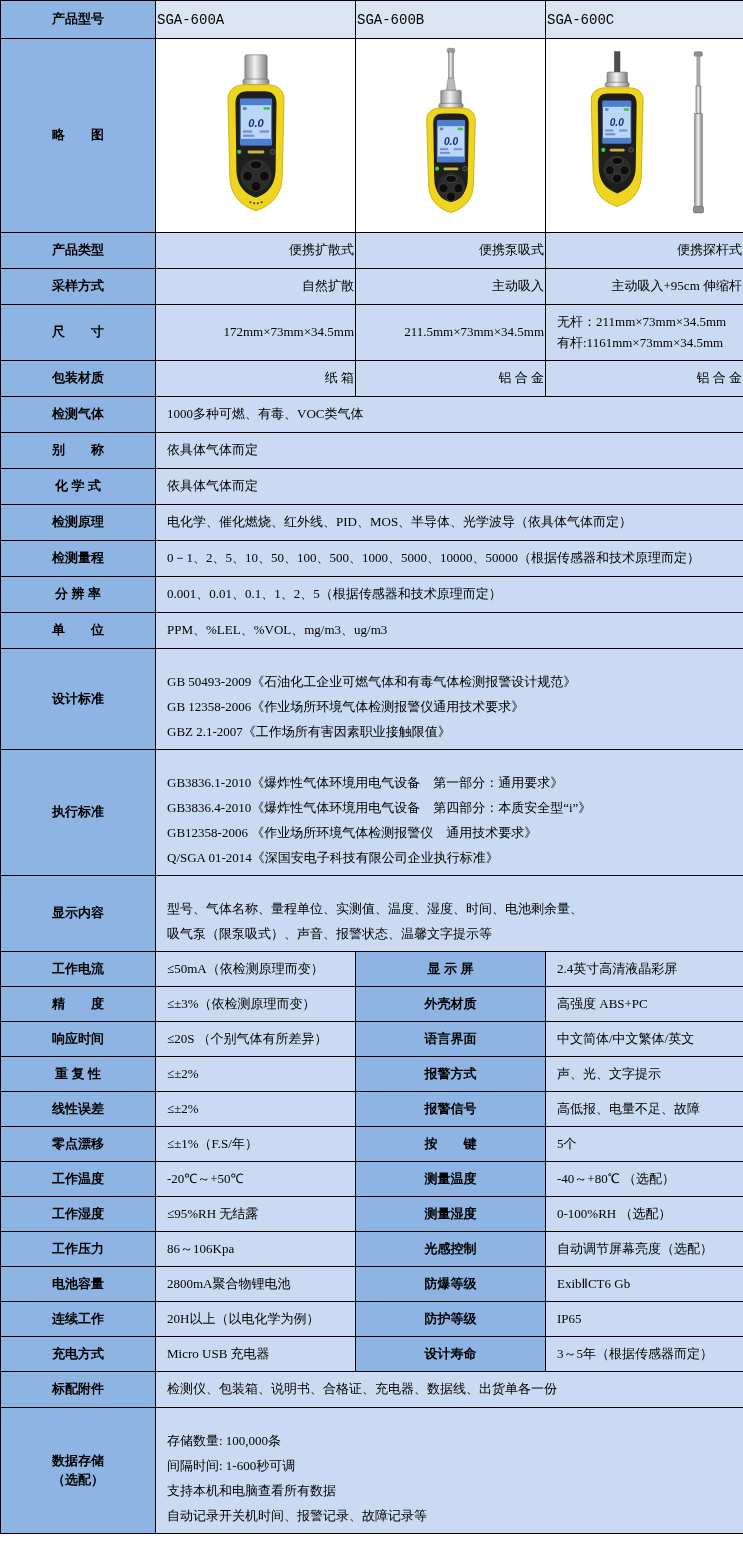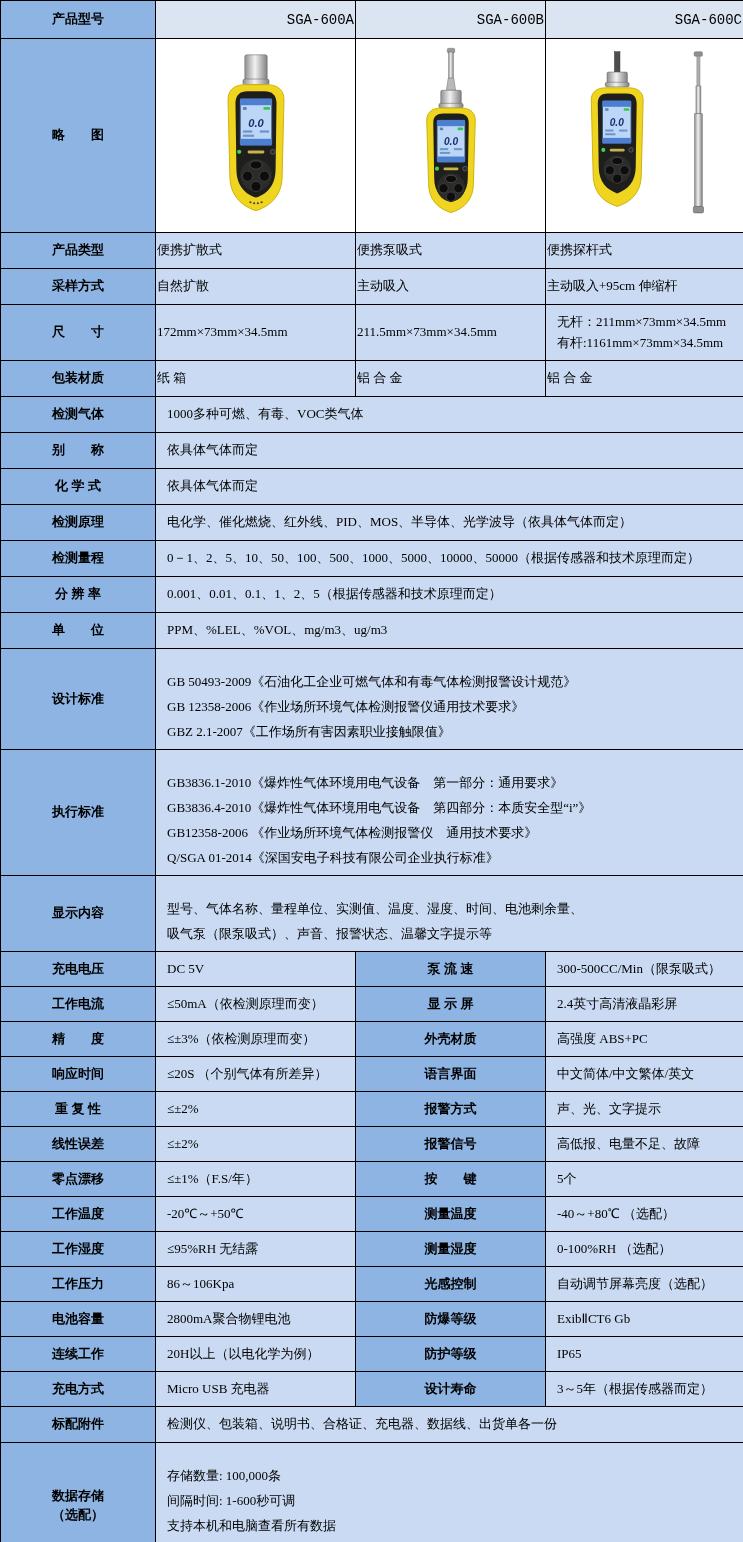--- a/index.html
+++ b/index.html
@@ -28,38 +28,38 @@
     background: var(--label-bg, #8DB4E2);
     text-align: center;
     font-weight: bold;
     font-size: 13px;
     white-space: pre-line;
     line-height: 1.45;
   }
   
   .cell-model {
     background: var(--model-bg, #DBE4F1);
-    text-align: right;
+    text-align: left;
     font-family: "Liberation Mono", "DejaVu Sans Mono", monospace;
     font-size: 14px;
   }
   
   .cell-sketch {
     background: var(--sketch-bg, #FFFFFF);
     text-align: center;
     padding: 2px 0;
     font-style: italic;
   }
   
   .cell-val {
     background: var(--value-bg, #C9DAF2);
     font-size: 13px;
     font-family: "Liberation Serif", serif;
   }
-  .cell-center { text-align: left; white-space: pre-line; line-height: 1.6; }
+  .cell-center { text-align: right; white-space: pre-line; line-height: 1.6; }
   .cell-left   { text-align: left; padding: 3px 8px 3px 11px; white-space: pre-line; line-height: 1.6; }
   .cell-lines  { padding: 20px 8px 5px 11px; }
   .cell-lines .line { line-height: 25px; white-space: nowrap; }
 
   
   tr.r-header { height: 38px; }
   tr.r-sketch { height: 194px; }
   tr.r-cols3  { height: 36px; }
   tr.r-cols3.r-tall { height: 56px; }
   tr.r-full   { height: 36px; }
@@ -290,26 +290,20 @@
           </td>
         </tr>
         <tr data-name="table-row" class="r-full_lines" style="height: 52px;">
           <td class="cell-label" data-name="row-label">显示内容</td>
           <td class="cell-val cell-lines" data-name="spec-value" colspan="3">
             <div class="line" data-name="spec-line">型号、气体名称、量程单位、实测值、温度、湿度、时间、电池剩余量、</div>
             <div class="line" data-name="spec-line">吸气泵（限泵吸式）、声音、报警状态、温馨文字提示等</div>
           </td>
         </tr>
         <tr data-name="table-row" class="r-pair">
-          <td class="cell-label" data-name="row-label">充电电压</td>
-          <td class="cell-val cell-left" data-name="spec-value">DC 5V</td>
-          <td class="cell-label" data-name="row-label">泵 流 速</td>
-          <td class="cell-val cell-left" data-name="spec-value">300-500CC/Min（限泵吸式）</td>
-        </tr>
-        <tr data-name="table-row" class="r-pair">
           <td class="cell-label" data-name="row-label">工作电流</td>
           <td class="cell-val cell-left" data-name="spec-value">≤50mA（依检测原理而变）</td>
           <td class="cell-label" data-name="row-label">显 示 屏</td>
           <td class="cell-val cell-left" data-name="spec-value">2.4英寸高清液晶彩屏</td>
         </tr>
         <tr data-name="table-row" class="r-pair">
           <td class="cell-label" data-name="row-label">精　　度</td>
           <td class="cell-val cell-left" data-name="spec-value">≤±3%（依检测原理而变）</td>
           <td class="cell-label" data-name="row-label">外壳材质</td>
           <td class="cell-val cell-left" data-name="spec-value">高强度 ABS+PC</td>

